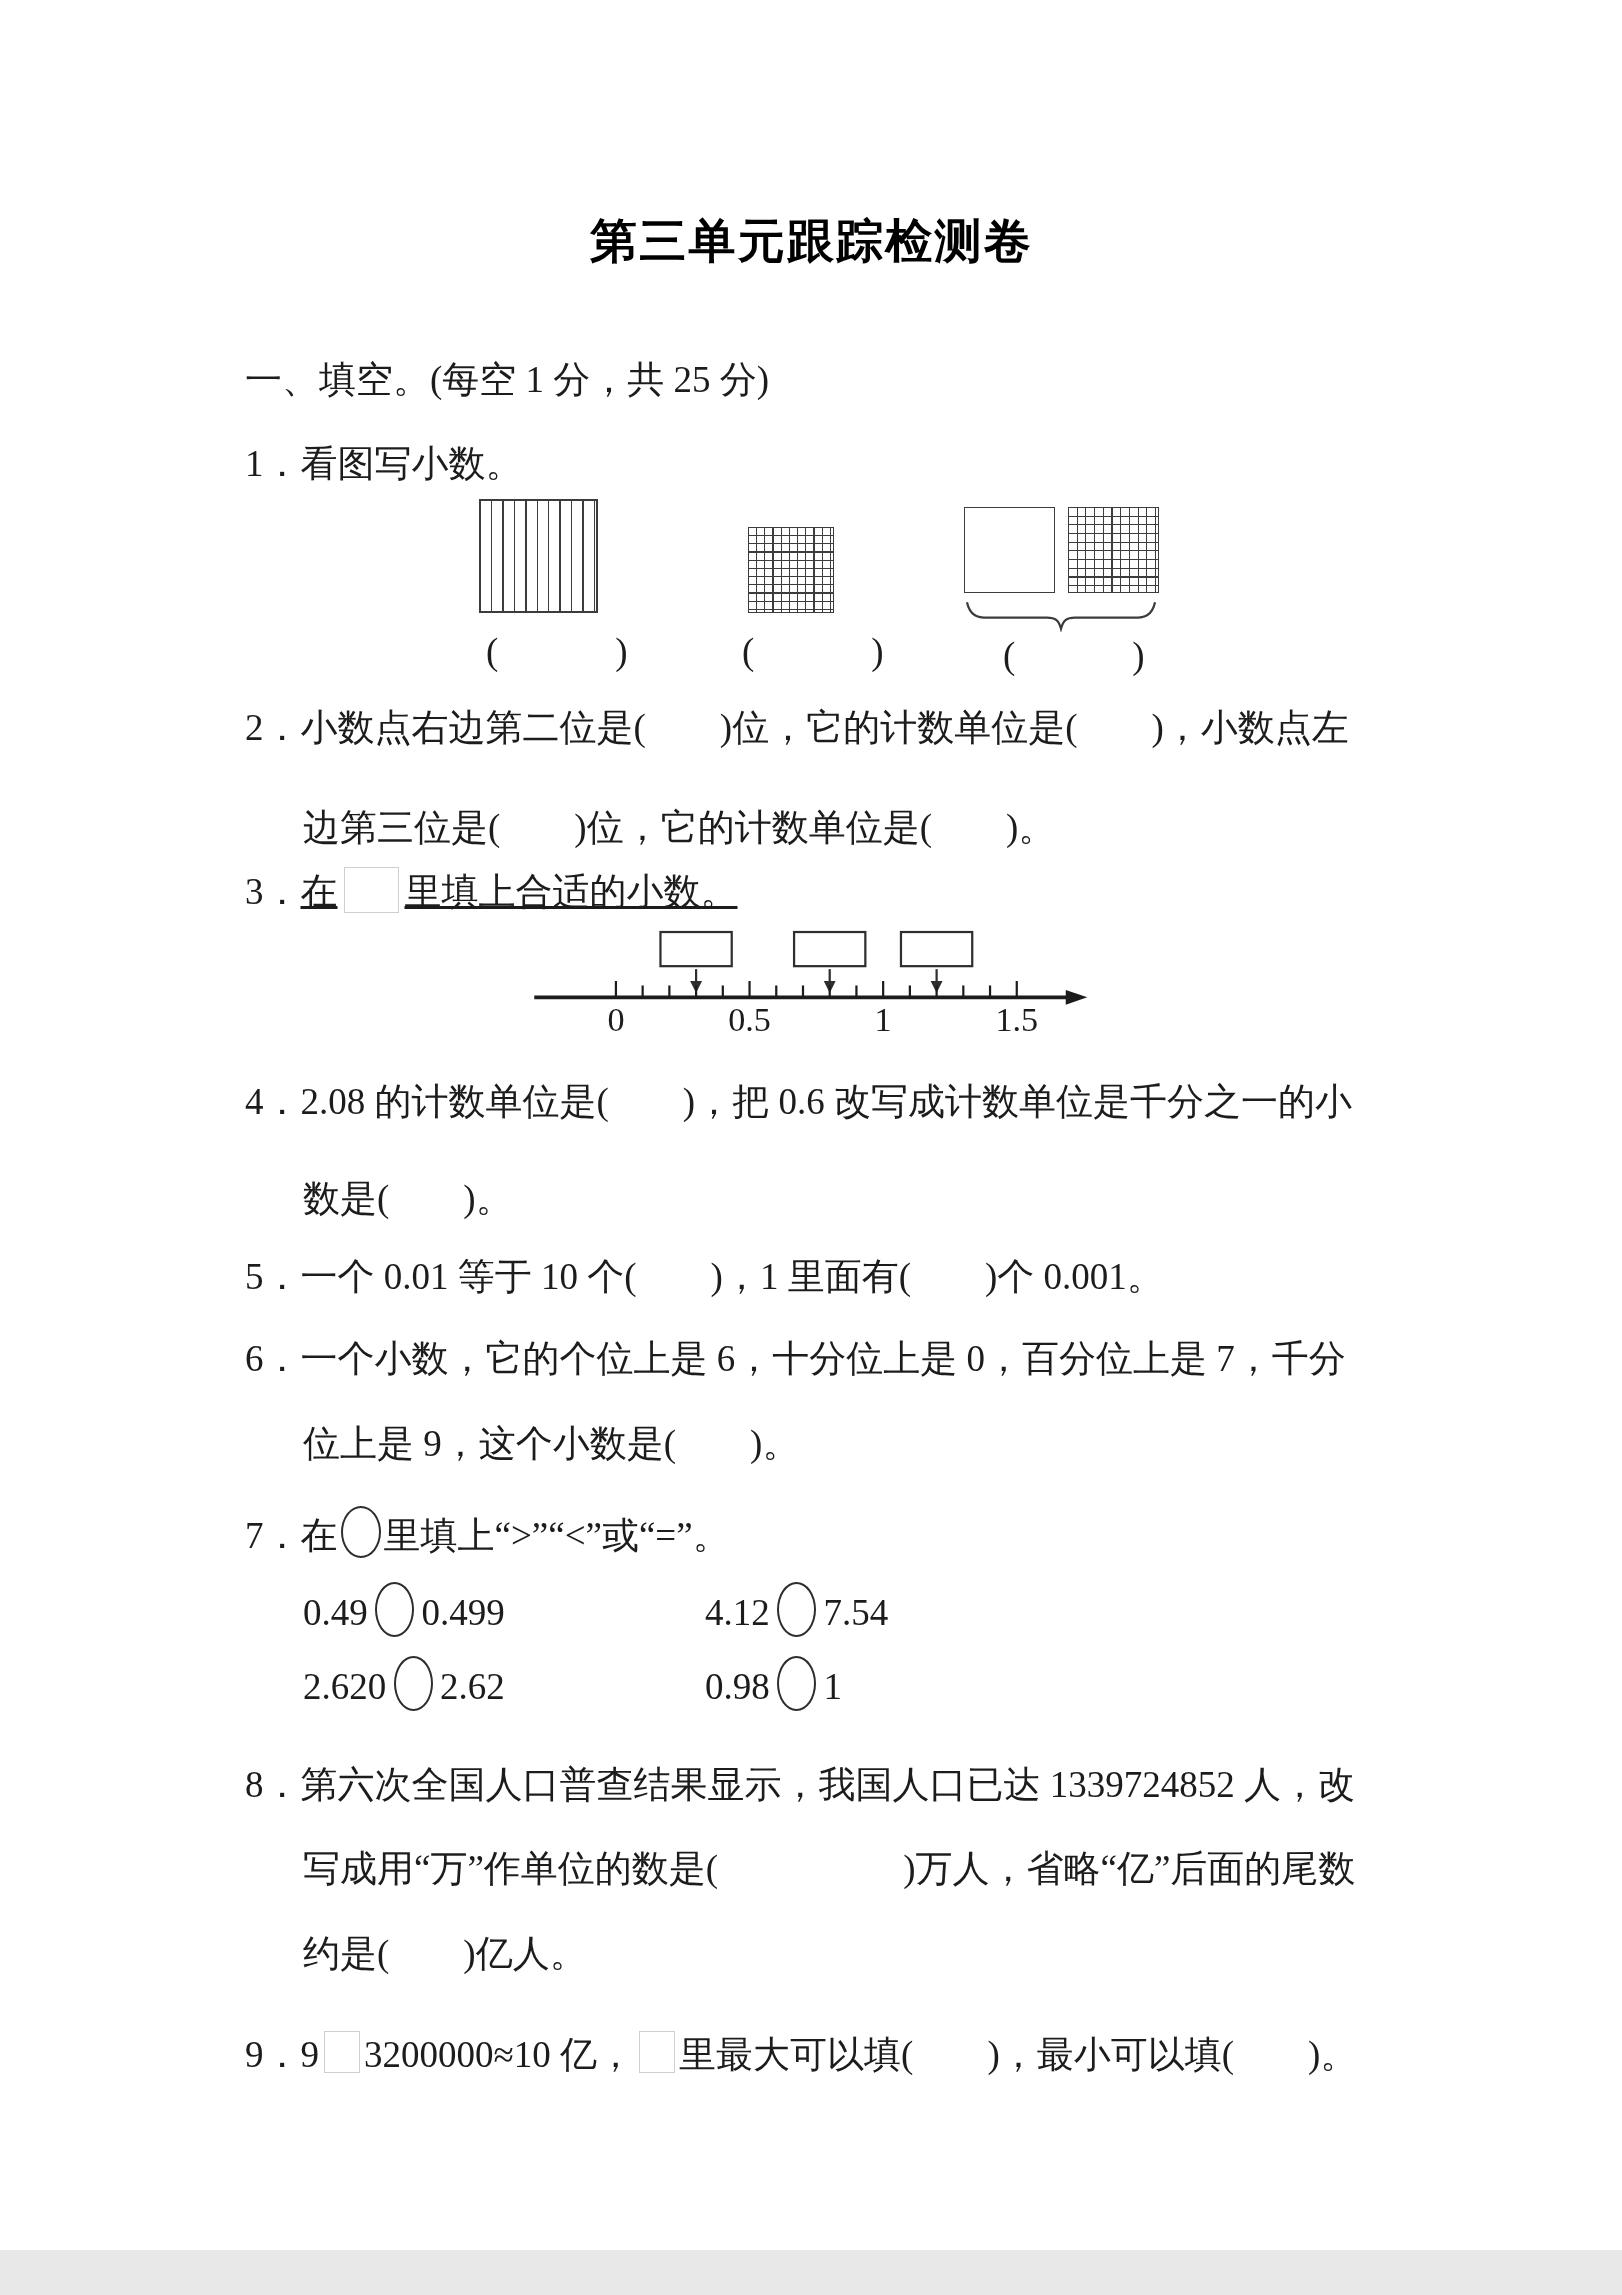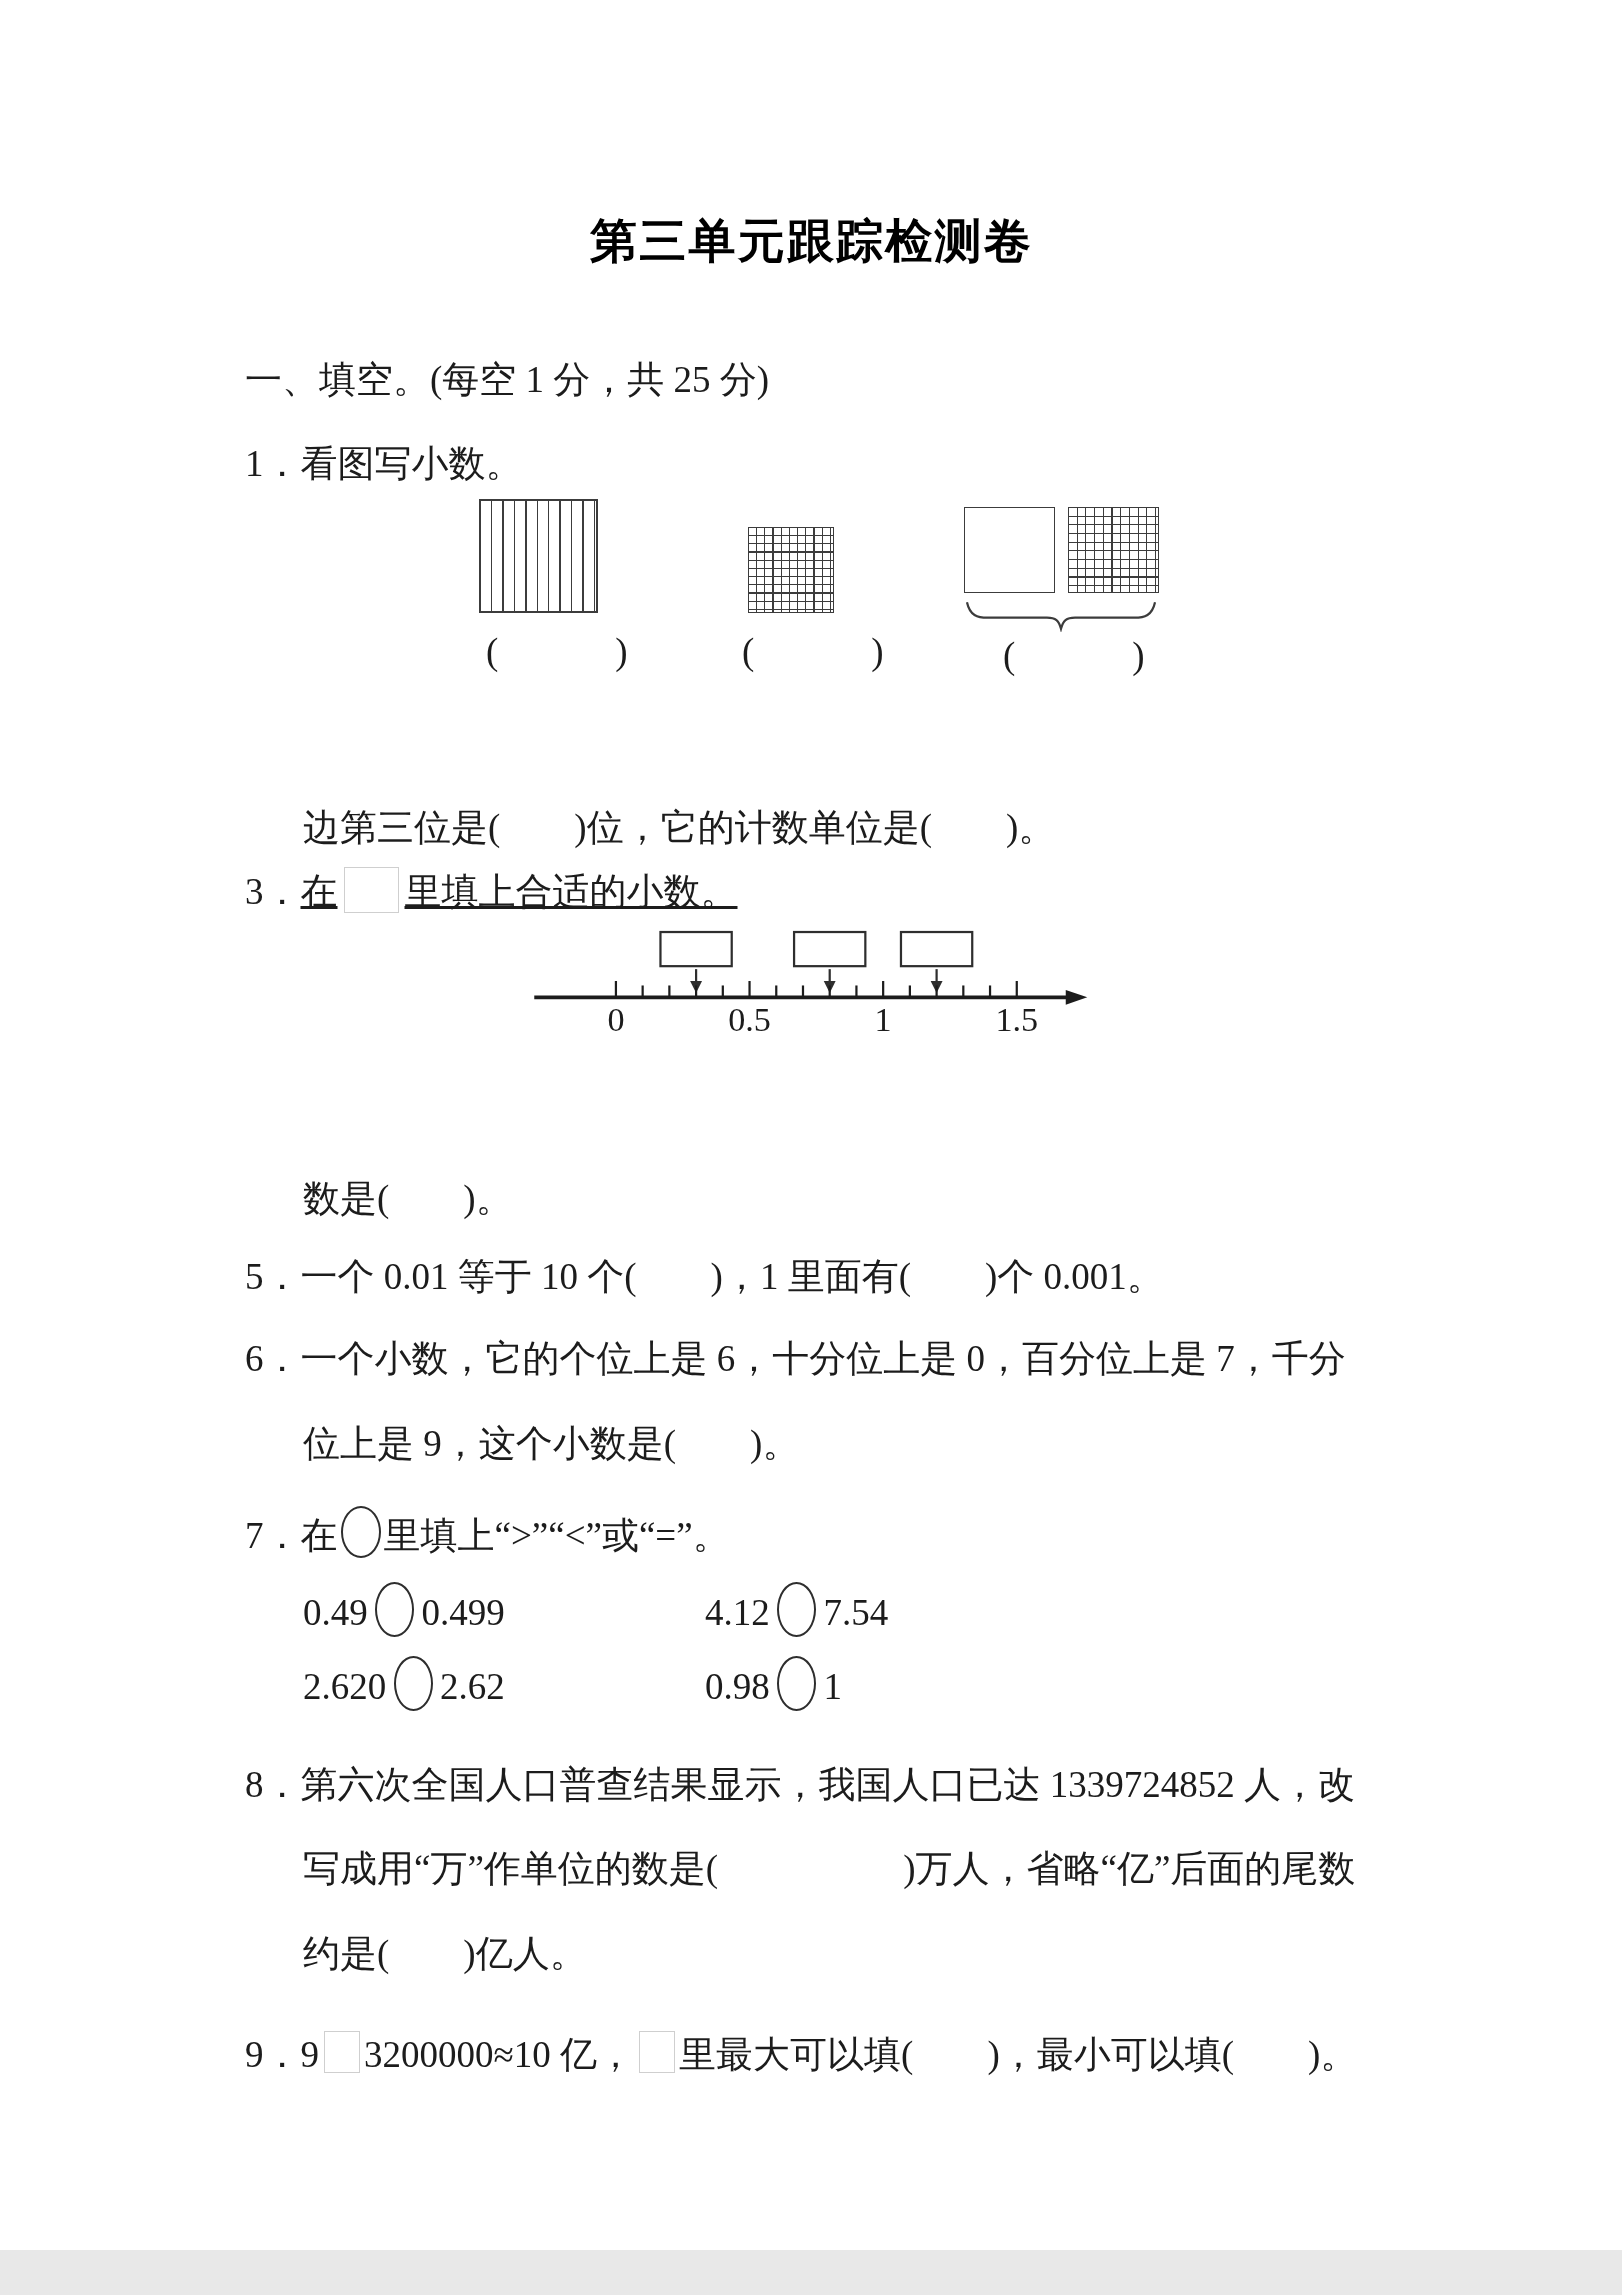--- a/index.html
+++ b/index.html
@@ -80,20 +80,23 @@
     <div class="grid10 grid3"></div>
     <svg width="194" height="33" viewBox="0 0 262 44">
       <path d="M4,4 C8,22 18,25 32,25 L112,25 C124,25 128,29 131,40 C134,29 138,25 150,25 L230,25 C244,25 254,22 258,4" fill="none" stroke="#3c3c3c" stroke-width="3"></path>
     </svg>
   </div>
 
   <div class="abs figparen" style="left:486px;top:627px;">(　　　)</div>
   <div class="abs figparen" style="left:742px;top:627px;">(　　　)</div>
   <div class="abs figparen" style="left:1003px;top:631px;">(　　　)</div>
 
+  <div class="abs qline" style="left:245px;top:703px;">
+    <span class="qnum">2．</span><span>小数点右边第二位是(　　)位，它的计数单位是(　　)，小数点左</span>
+  </div>
   <div class="abs qline indent" style="top:803px;">边第三位是(　　)位，它的计数单位是(　　)。</div>
 
   <div class="abs qline" style="left:245px;top:867px;text-decoration:underline;">
     <span class="qnum">3．</span><span>在</span><span class="fillbox"></span><span>里填上合适的小数。</span>
   </div>
 
   <svg class="abs" style="left:512px;top:926px;" width="579" height="113" viewBox="0 0 780 152">
 
     <rect x="200" y="8" width="96" height="46" fill="none" stroke="#2e2e2e" stroke-width="3"></rect>
     <rect x="380" y="8" width="96" height="46" fill="none" stroke="#2e2e2e" stroke-width="3"></rect>
@@ -131,20 +134,23 @@
         <line x1="644" y1="80" x2="644" y2="96"></line>
       <line x1="680" y1="74" x2="680" y2="96"></line>
     </g>
 
     <text x="140" y="142" font-size="46" text-anchor="middle">0</text>
     <text x="320" y="142" font-size="46" text-anchor="middle">0.5</text>
     <text x="500" y="142" font-size="46" text-anchor="middle">1</text>
     <text x="680" y="142" font-size="46" text-anchor="middle">1.5</text>
   </svg>
 
+  <div class="abs qline" style="left:245px;top:1077px;">
+    <span class="qnum">4．</span><span>2.08 的计数单位是(　　)，把 0.6 改写成计数单位是千分之一的小</span>
+  </div>
   <div class="abs qline indent" style="top:1174px;">数是(　　)。</div>
 
   <div class="abs qline" style="left:245px;top:1252px;">
     <span class="qnum">5．</span><span>一个 0.01 等于 10 个(　　)，1 里面有(　　)个 0.001。</span>
   </div>
 
   <div class="abs qline" style="left:245px;top:1334px;">
     <span class="qnum">6．</span><span>一个小数，它的个位上是 6，十分位上是 0，百分位上是 7，千分</span>
   </div>
   <div class="abs qline indent" style="top:1419px;">位上是 9，这个小数是(　　)。</div>

